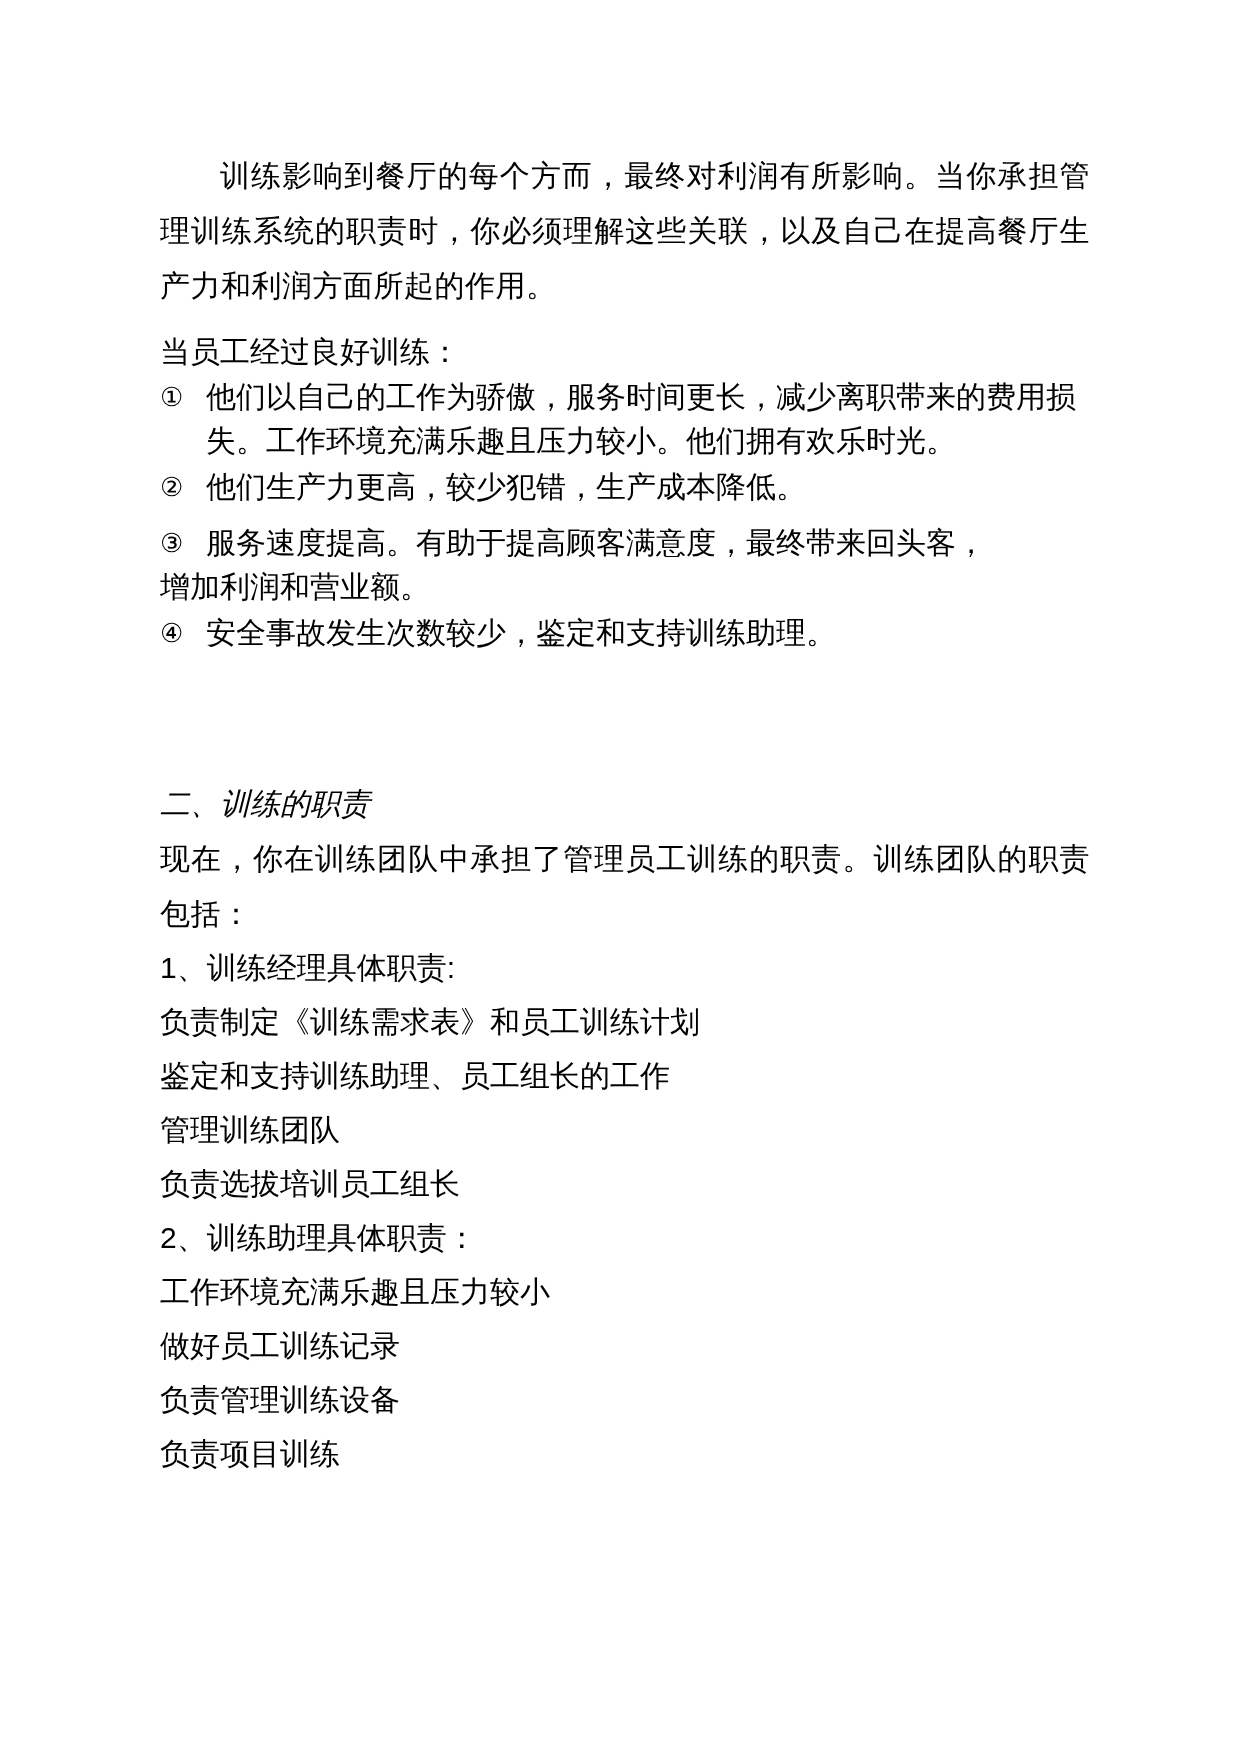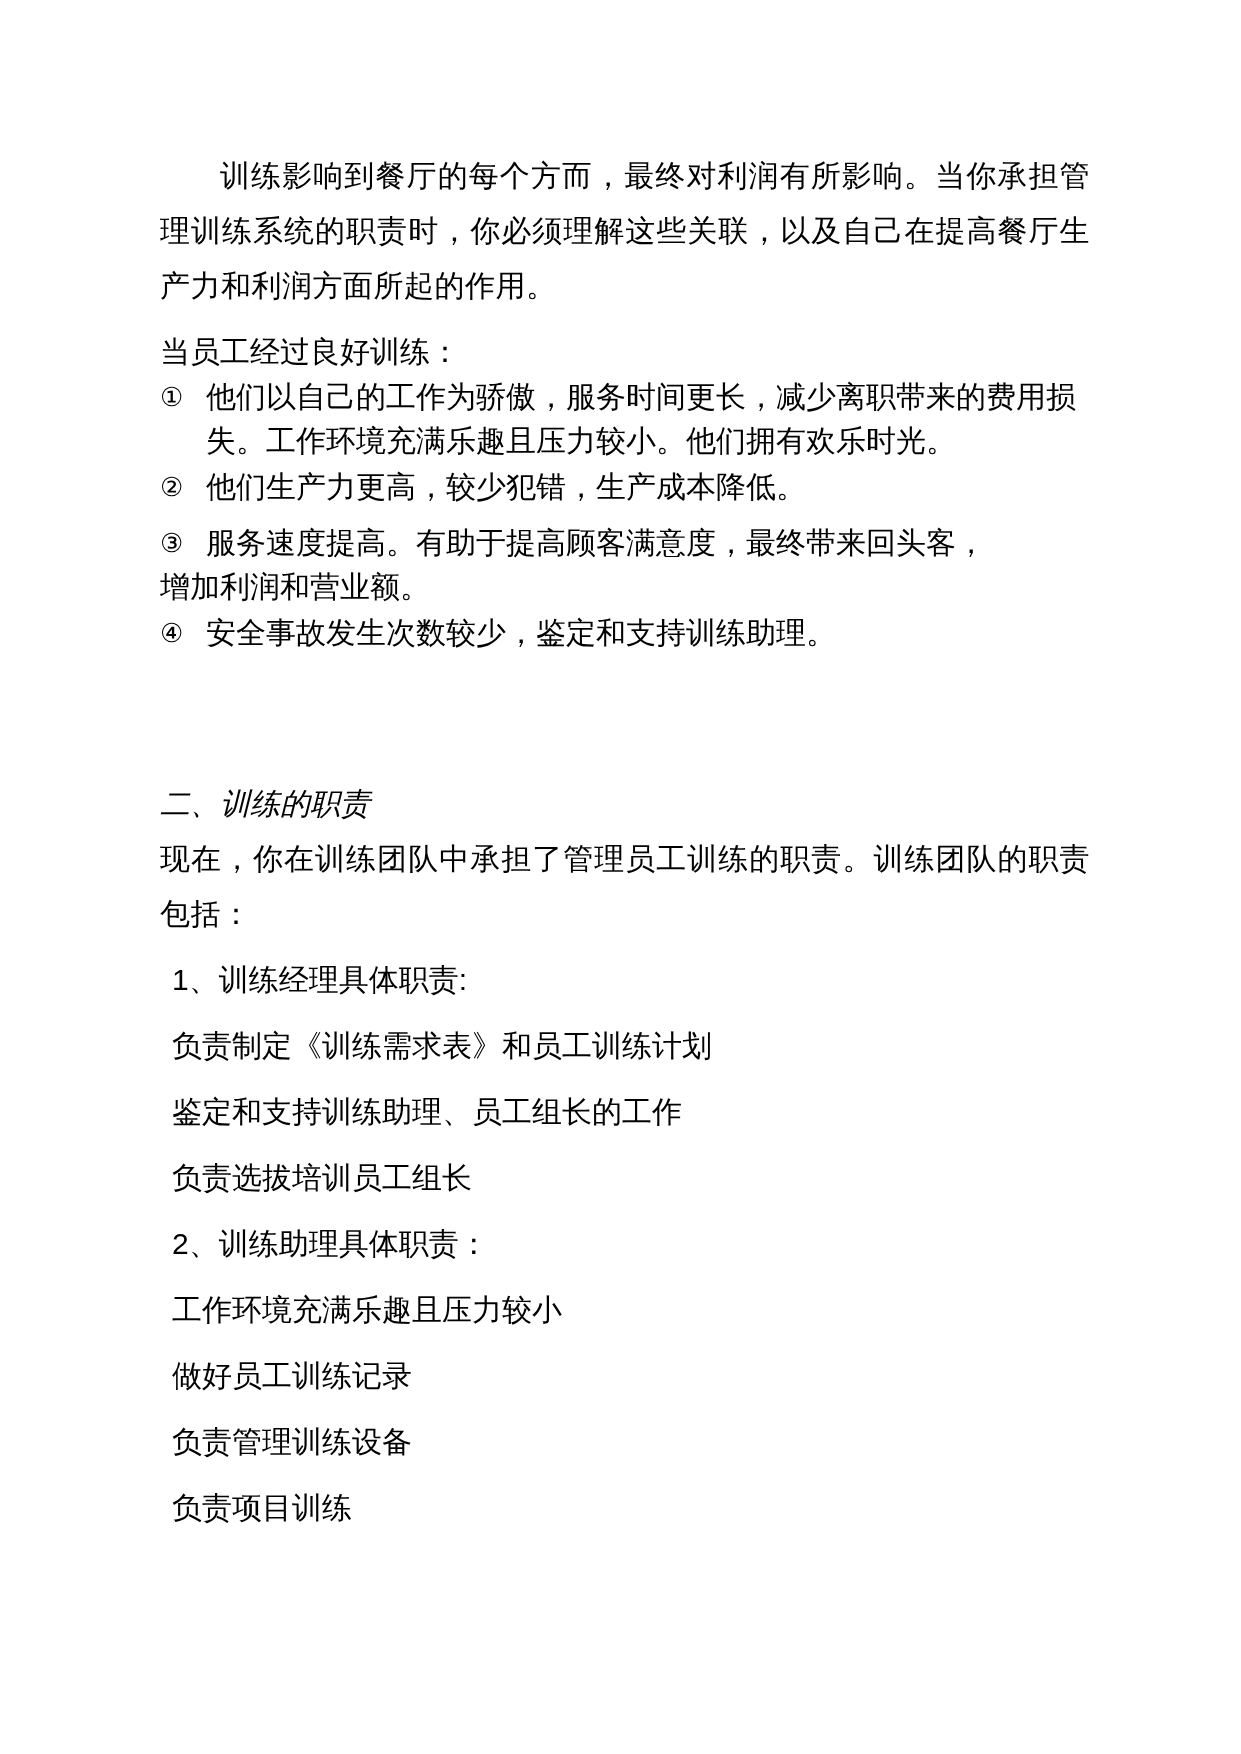--- a/index.html
+++ b/index.html
@@ -83,21 +83,21 @@
   
   .sec-head {
     font-size: 30px;
     line-height: 54px;
     margin: 0;
     font-style: italic;
   }
   .line {
     font-size: 30px;
     line-height: 54px;
-    margin: 12px;
+    margin: 0;
   }
 </style>
 </head>
 <body>
 
 <div class="page">
   <div class="doc-body">
 
     <p class="para indent">训练影响到餐厅的每个方而，最终对利润有所影响。当你承担管理训练系统的职责时，你必须理解这些关联，以及自己在提高餐厅生产力和利润方面所起的作用。</p>
 
@@ -129,20 +129,21 @@
 
     <div class="gap-lg"></div>
 
     <p class="sec-head">二、训练的职责</p>
 
     <p class="para">现在，你在训练团队中承担了管理员工训练的职责。训练团队的职责包括：</p>
 
     <p class="line">1、训练经理具体职责:</p>
     <p class="line">负责制定《训练需求表》和员工训练计划</p>
     <p class="line">鉴定和支持训练助理、员工组长的工作</p>
+    <p class="line">管理训练团队</p>
     <p class="line">负责选拔培训员工组长</p>
 
     <p class="line">2、训练助理具体职责：</p>
     <p class="line">工作环境充满乐趣且压力较小</p>
     <p class="line">做好员工训练记录</p>
     <p class="line">负责管理训练设备</p>
     <p class="line">负责项目训练</p>
 
   </div>
 </div>

